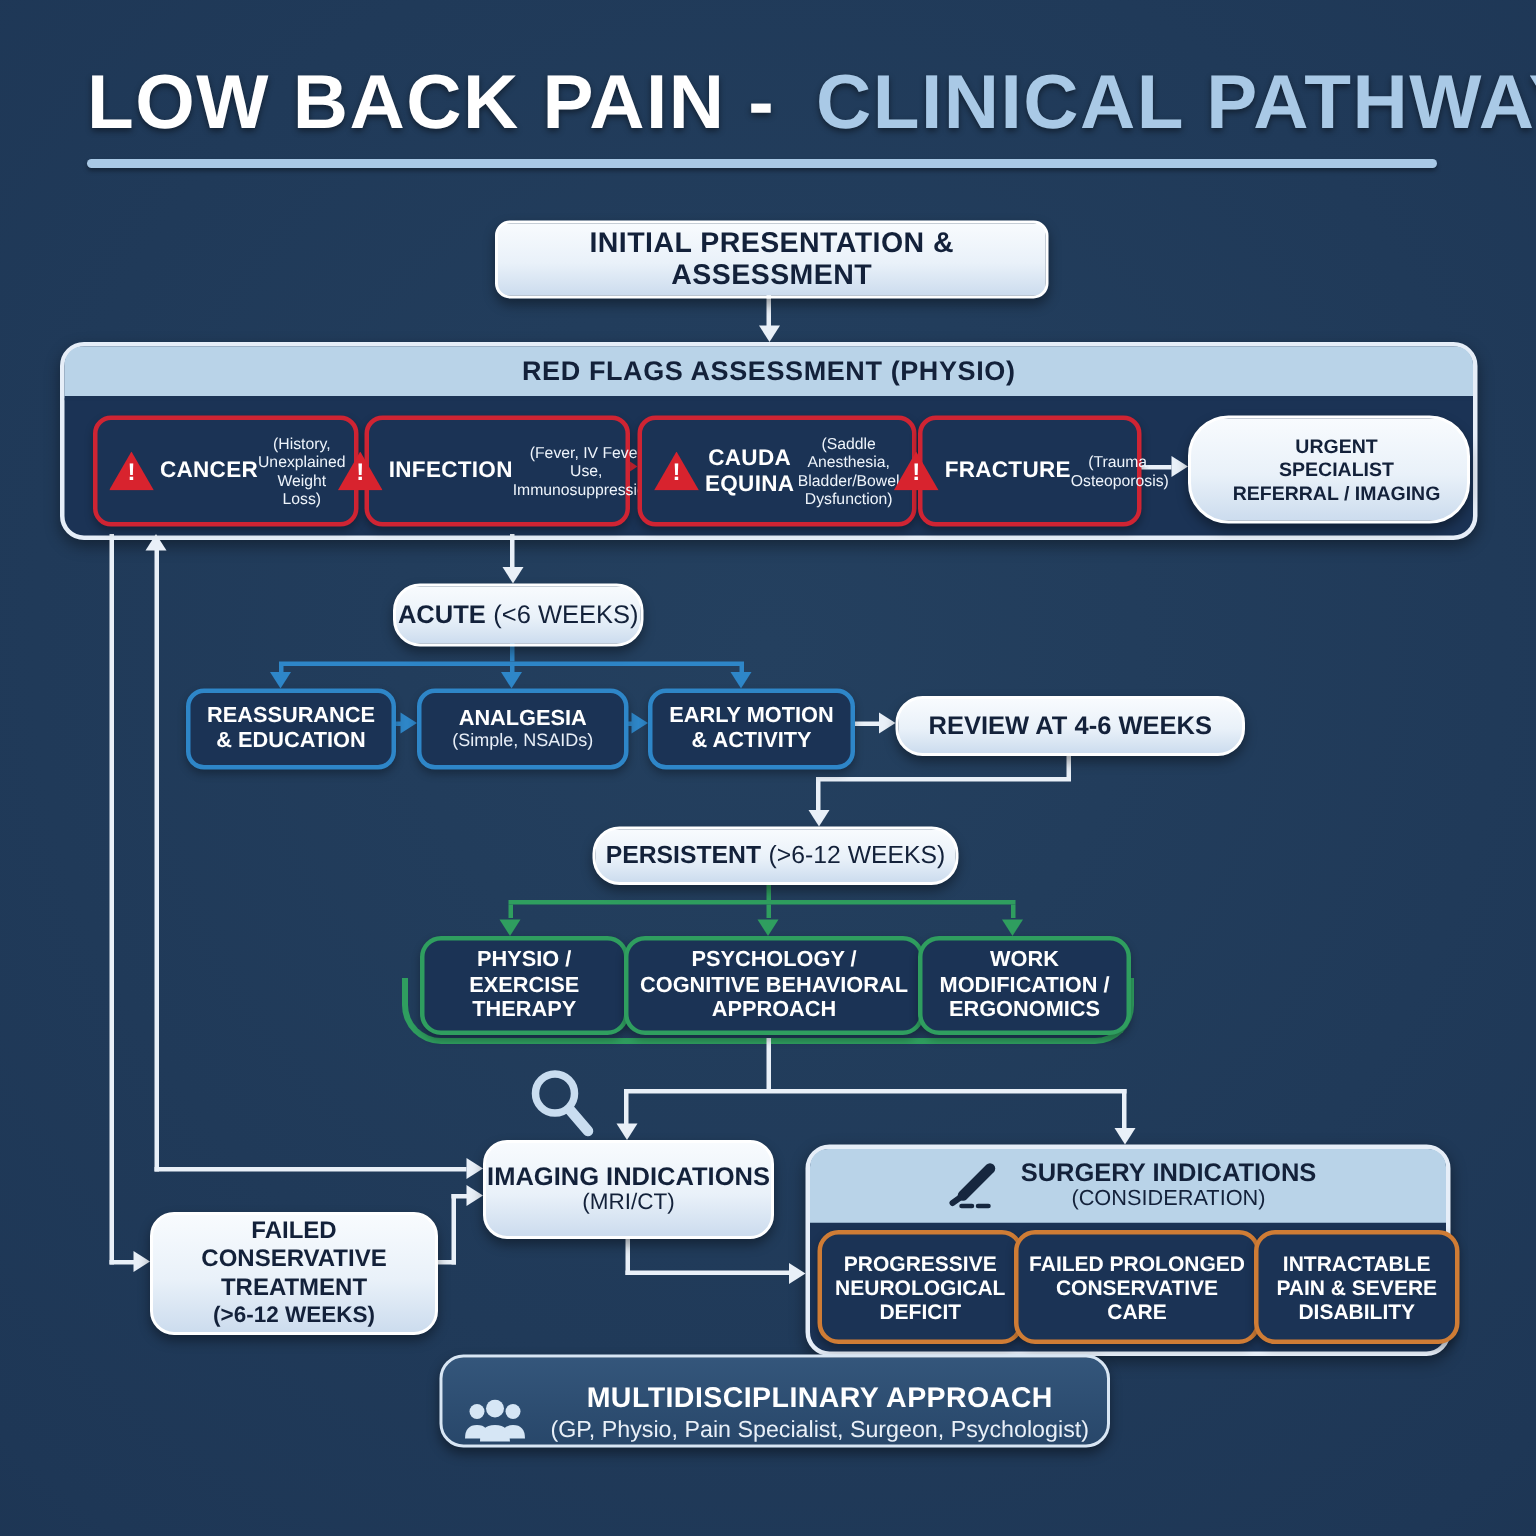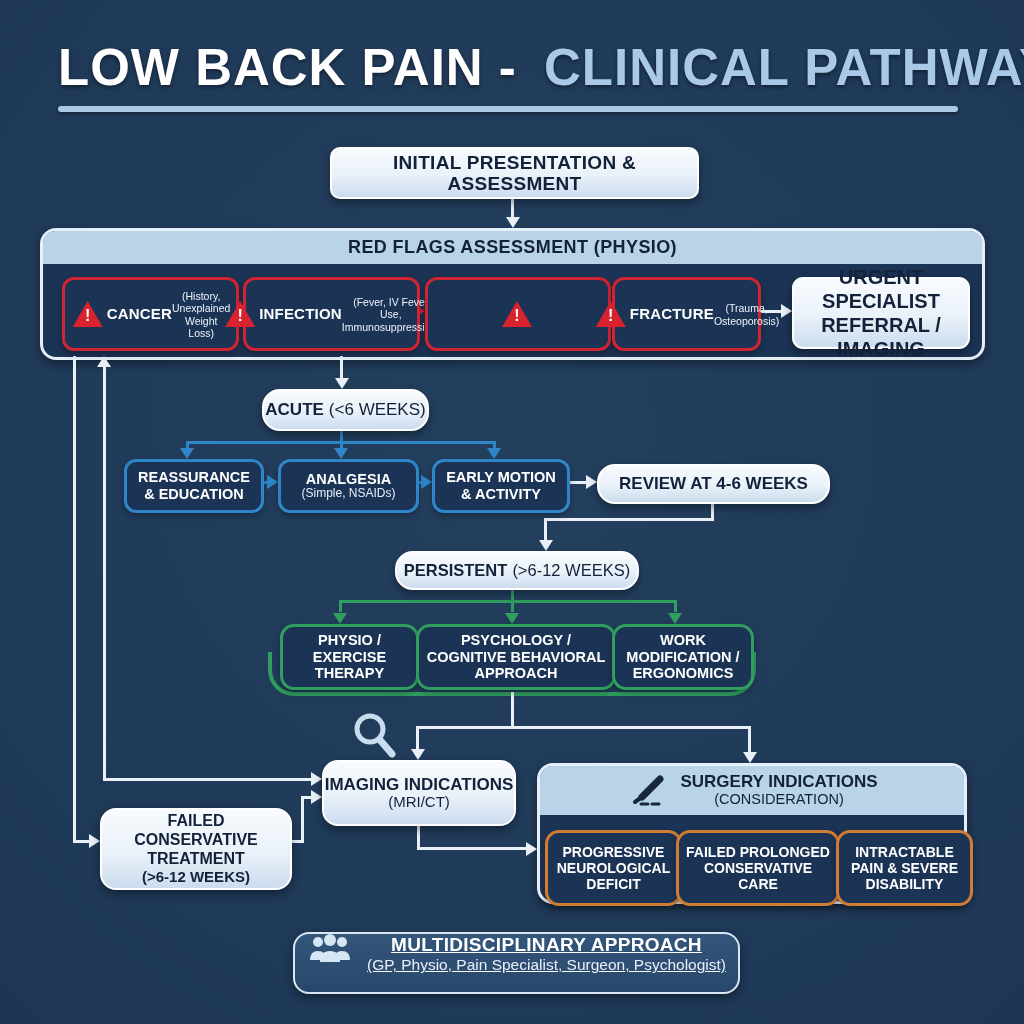--- a/index.html
+++ b/index.html
@@ -20,21 +20,21 @@
   }
   
   .box-dark{
     position:absolute;display:flex;align-items:center;justify-content:center;flex-direction:column;
     text-align:center;color:#ffffff;background:#1b3355;border-radius:12px;
     box-shadow:0 3px 6px rgba(0,0,0,.3);line-height:1.15;
   }
   .red-b{border:3px solid #cf2433;}
   .blue-b{border:3px solid #2e86c8;}
   .green-b{border:3px solid #2f9e5f;border-radius:14px;}
-  .orange-b{border:3.5px solid #cf7c35;border-radius:14px;margin-top:10px;}
+  .orange-b{border:3.5px solid #cf7c35;border-radius:14px;}
   
   .panel{
     position:absolute;background:#1b3355;border:3px solid #e6eef8;border-radius:16px;
     box-shadow:0 4px 10px rgba(0,0,0,.4);
   }
   .panel-header{
     position:absolute;left:0;right:0;top:0;background:#b9d3e8;
     border-radius:12px 12px 0 0;border-bottom:3px solid #1b3355;
     display:flex;align-items:center;justify-content:center;color:#13213a;
   }
@@ -195,29 +195,33 @@
   </div>
   <div class="box-dark red-b red-flag-item" style="left:243px;top:277px;width:157px;height:68px;">
     <span class="warn"></span>
     <span class="rf-text">
       <span class="rf-title">INFECTION</span>
       <span class="rf-sub">(Fever, IV Fever Use, Immunosuppression)</span>
     </span>
   </div>
   <div class="box-dark red-b red-flag-item" style="left:425px;top:277px;width:166px;height:68px;">
     <span class="warn"></span>
+    <span class="rf-text">
+      <span class="rf-title">CAUDA EQUINA</span>
+      <span class="rf-sub">(Saddle Anesthesia, Bladder/Bowel Dysfunction)</span>
+    </span>
   </div>
   <div class="box-dark red-b red-flag-item" style="left:612px;top:277px;width:129px;height:68px;">
     <span class="warn"></span>
     <span class="rf-text">
       <span class="rf-title">FRACTURE</span>
       <span class="rf-sub">(Trauma, Osteoporosis)</span>
     </span>
   </div>
-  <div class="box-light" style="left:792px;top:277px;width:174px;height:68px;border-radius:11px;font-size:20px;font-weight:bold;line-height:1.2;">
+  <div class="box-light" style="left:792px;top:277px;width:174px;height:68px;border-radius:27px;font-size:13px;font-weight:bold;line-height:1.2;padding-left:10px;">
     <span>URGENT</span>
     <span>SPECIALIST</span>
     <span>REFERRAL / IMAGING</span>
   </div>
 
   <div class="box-light" style="left:262px;top:389px;width:163px;height:38px;font-size:17px;flex-direction:row;gap:5px;">
     <span class="t-bold">ACUTE</span>
     <span>(&lt;6 WEEKS)</span>
   </div>
 
@@ -273,23 +277,23 @@
   <div class="box-dark orange-b" style="left:545px;top:820px;width:121px;height:70px;font-size:14px;font-weight:bold;padding:0 5px;">
     <span>PROGRESSIVE NEUROLOGICAL DEFICIT</span>
   </div>
   <div class="box-dark orange-b" style="left:676px;top:820px;width:148px;height:70px;font-size:14px;font-weight:bold;padding:0 5px;">
     <span>FAILED PROLONGED CONSERVATIVE CARE</span>
   </div>
   <div class="box-dark orange-b" style="left:836px;top:820px;width:121px;height:70px;font-size:14px;font-weight:bold;padding:0 5px;">
     <span>INTRACTABLE PAIN &amp; SEVERE DISABILITY</span>
   </div>
 
-  <div class="abs" style="left:293px;top:932px;width:443px;height:58px;background:linear-gradient(180deg,#34567b,#28476a);
+  <div class="abs" style="left:293px;top:903px;width:443px;height:58px;background:linear-gradient(180deg,#34567b,#28476a);
               border:2.5px solid #d8e6f4;border-radius:16px;box-shadow:0 4px 8px rgba(0,0,0,.4);
-              display:flex;align-items:flex-start;justify-content:center;color:#ffffff;text-decoration:underline;">
+              display:flex;align-items:flex-end;justify-content:center;color:#ffffff;">
     <span style="margin-right:14px;display:inline-flex;">
       <svg width="46" height="30" viewBox="0 0 46 30" fill="#d6e6f5">
         <circle cx="11" cy="8" r="5"></circle>
         <circle cx="23" cy="6" r="6"></circle>
         <circle cx="35" cy="8" r="5"></circle>
         <path d="M3 26 q0 -9 8 -9 q8 0 8 9 z"></path>
         <path d="M13 28 q0 -11 10 -11 q10 0 10 11 z"></path>
         <path d="M27 26 q0 -9 8 -9 q8 0 8 9 z"></path>
       </svg>
     </span>

